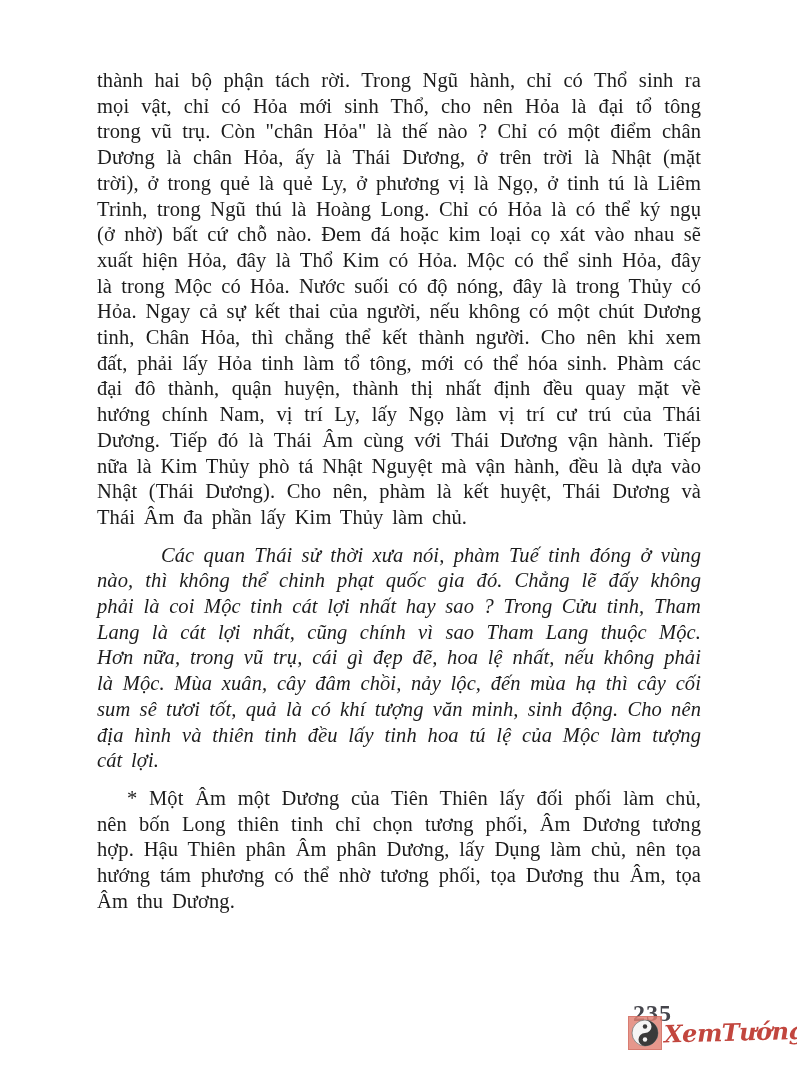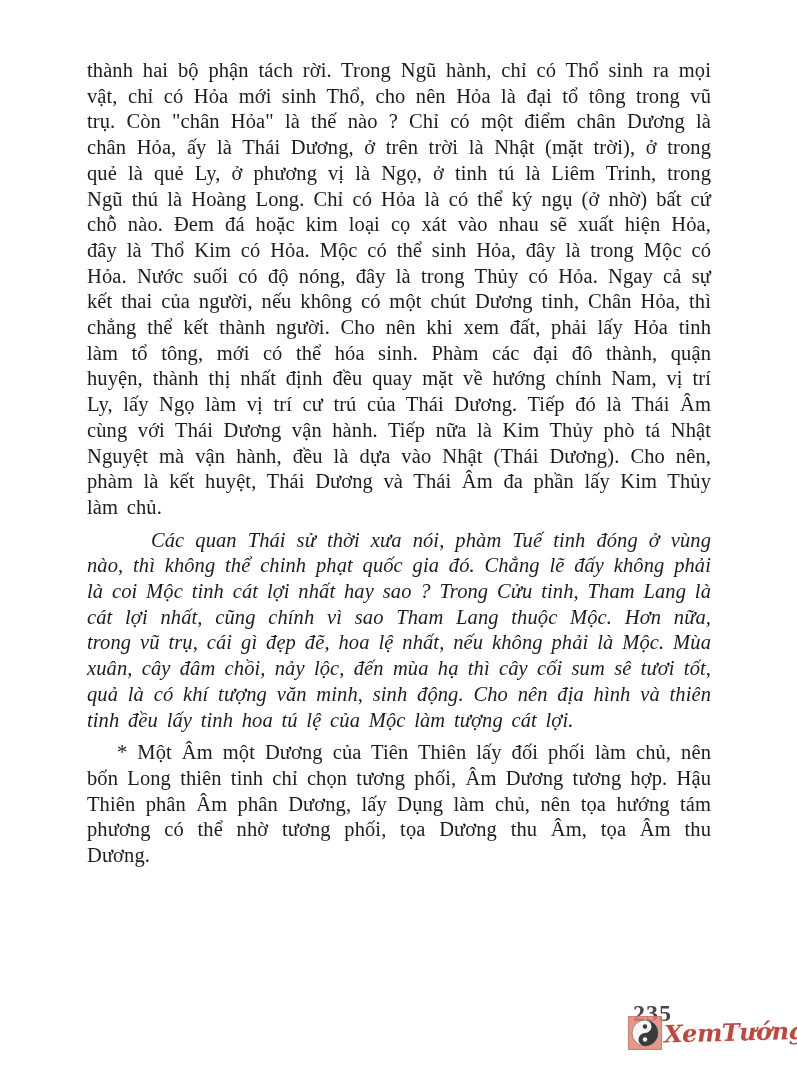--- a/index.html
+++ b/index.html
@@ -25,21 +25,21 @@
     top: 56px;
     width: 628px;
     color: #1c1c1c;
     font-size: 20.5px;
     line-height: 25.7px;
     text-align: justify;
     word-spacing: 3.5px;
     letter-spacing: 0.1px;
   }
   .para {
-    margin: 2px;
+    margin: 12px;
     text-indent: 0;
   }
   .para + .para {
     margin-top: 7px;
   }
   .para.indent {
     text-indent: 64px;
     font-style: italic;
   }
   .para.bullet-indent {

